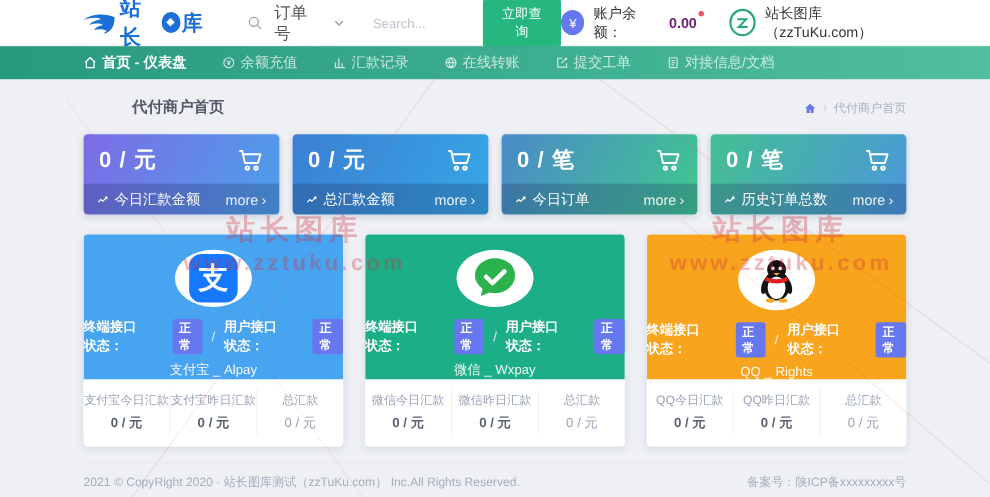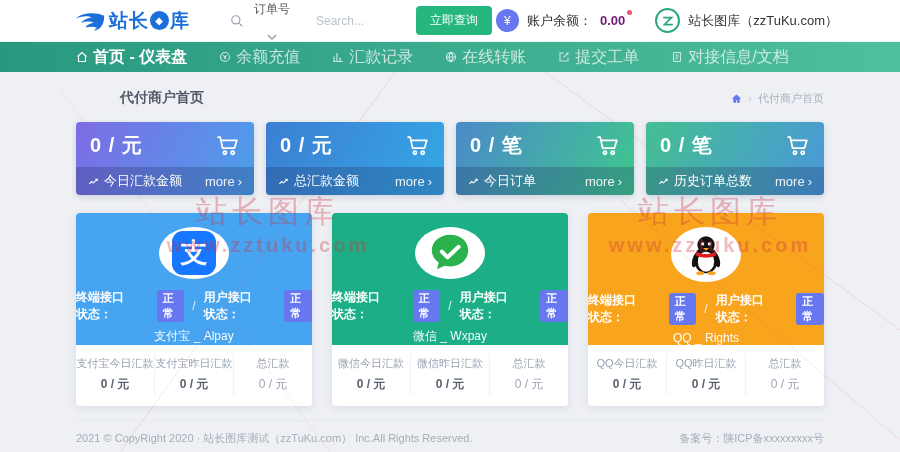--- a/index.html
+++ b/index.html
@@ -8,38 +8,38 @@
     font-family:"Liberation Sans","DejaVu Sans",sans-serif;
     background:#eef0f4; overflow:hidden; position:relative;
   }
   
   .header { height:42px; background:#fff; display:flex; align-items:center;
     padding:0 62px 0 74px; position:relative; z-index:10; border-bottom:1px solid #f0f2f5; }
   .logo { display:flex; align-items:center; color:#1a6fd9; font-weight:bold; font-size:19px; letter-spacing:1px; }
   .logo-diamond { width:19px; height:19px; border-radius:50%; background:#1a6fd9; color:#fff;
     font-size:10px; display:flex; align-items:center; justify-content:center; margin:0 1px; }
   .search { display:flex; align-items:center; margin-left:40px; }
-  .search-cat { display:flex; align-items:center; gap:16px; margin-left:10px; font-size:12px; color:#555; cursor:pointer;flex-direction:column; }
+  .search-cat { display:flex; align-items:center; gap:16px; margin-left:10px; font-size:15px; color:#555; cursor:pointer; }
   .search-input { border:none; outline:none; background:transparent; font-size:12px; color:#777; width:86px; margin-left:26px; }
   .search-input::placeholder { color:#bcc2cc; }
   .search-btn { background:#26b77e; color:#fff; border:none; border-radius:4px;
     font-size:12px; padding:6px 14px; margin-left:14px; cursor:pointer; }
   .header-right { margin-left:auto; display:flex; align-items:center; gap:30px; }
   .balance { display:flex; align-items:center; gap:8px; font-size:13px; color:#333; }
   .balance-icon { width:23px; height:23px; border-radius:50%; background:#6777ef; color:#fff;
     font-size:12px; display:flex; align-items:center; justify-content:center; }
   .balance-value { font-weight:bold; color:#701a75; position:relative; }
   .red-dot { position:absolute; top:-3px; right:-7px; width:5px; height:5px; border-radius:50%; background:#f4516c; }
   .profile { display:flex; align-items:center; gap:8px; font-size:13px; color:#333; cursor:pointer; }
   .avatar { width:25px; height:25px; border-radius:50%; background:#fff; border:2px solid #2aa77f;
     display:flex; align-items:center; justify-content:center; }
   
   .navbar { height:30px; background:linear-gradient(90deg,#28997f,#4fbf9e);
     display:flex; align-items:center; padding:0 76px; gap:32px; position:relative; z-index:10; }
-  .nav-item { display:flex; align-items:center; gap:5px; font-size:16px;
+  .nav-item { display:flex; align-items:center; gap:5px; font-size:13px;
     color:rgba(255,255,255,.72); cursor:pointer; white-space:nowrap; }
   .nav-item.active { color:#fff; font-weight:bold; }
   .nav-item svg { flex:0 0 auto; }
   
   .container { padding:0 76px; position:relative; z-index:5; }
   .page-head { display:flex; justify-content:space-between; align-items:center; margin-top:16px; height:20px;margin-left:44px; }
   .page-title { font-size:14px; font-weight:bold; color:#525a68; }
   .breadcrumb { display:flex; align-items:center; gap:6px; font-size:11px; color:#a9b0c0; }
   .crumb-sep { color:#c3c9d4; }
   
@@ -74,21 +74,21 @@
   .cs-label { font-size:11px; color:#99a2b4; }
   .cs-value { font-size:12px; color:#5a6270; font-weight:bold; margin-top:5px; }
   .cs-col:last-child .cs-value { color:#9aa3b5; font-weight:normal; }
   
   .page-footer { display:flex; justify-content:space-between; margin:14px 76px 0;
     border-top:1px solid #e5e9ef; padding-top:10px; font-size:11px; color:#a5adbb; position:relative; z-index:5; }
   
   .watermark { position:absolute; top:192px; width:260px; text-align:center;
     color:rgba(210,45,60,.33); z-index:40; pointer-events:none; line-height:1.3; }
   .wm-1 { left:138px; } .wm-2 { left:580px; }
-  .wm-line1 { font-size:31px; font-weight:normal; letter-spacing:5px; }
+  .wm-line1 { font-size:26px; font-weight:bold; letter-spacing:5px; }
   .wm-line2 { font-size:20px; font-weight:bold; letter-spacing:3px; }
   .deco-lines { position:absolute; inset:0; z-index:39; pointer-events:none; }
 </style>
 </head>
 <body>
 
 <div class="header">
   <div class="logo">
     <span style="display:flex;margin-right:3px;">
       <svg width="32" height="20" viewBox="0 0 36 22">

